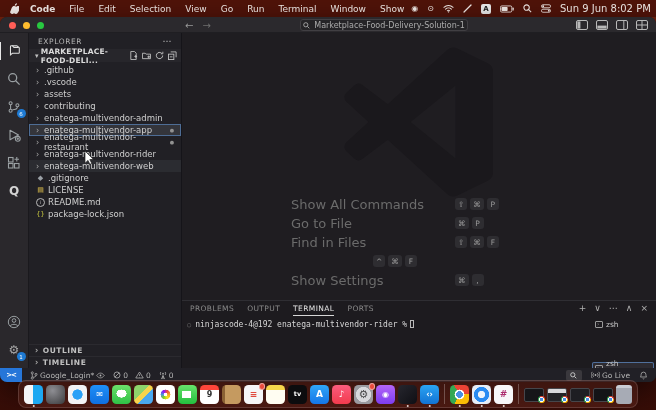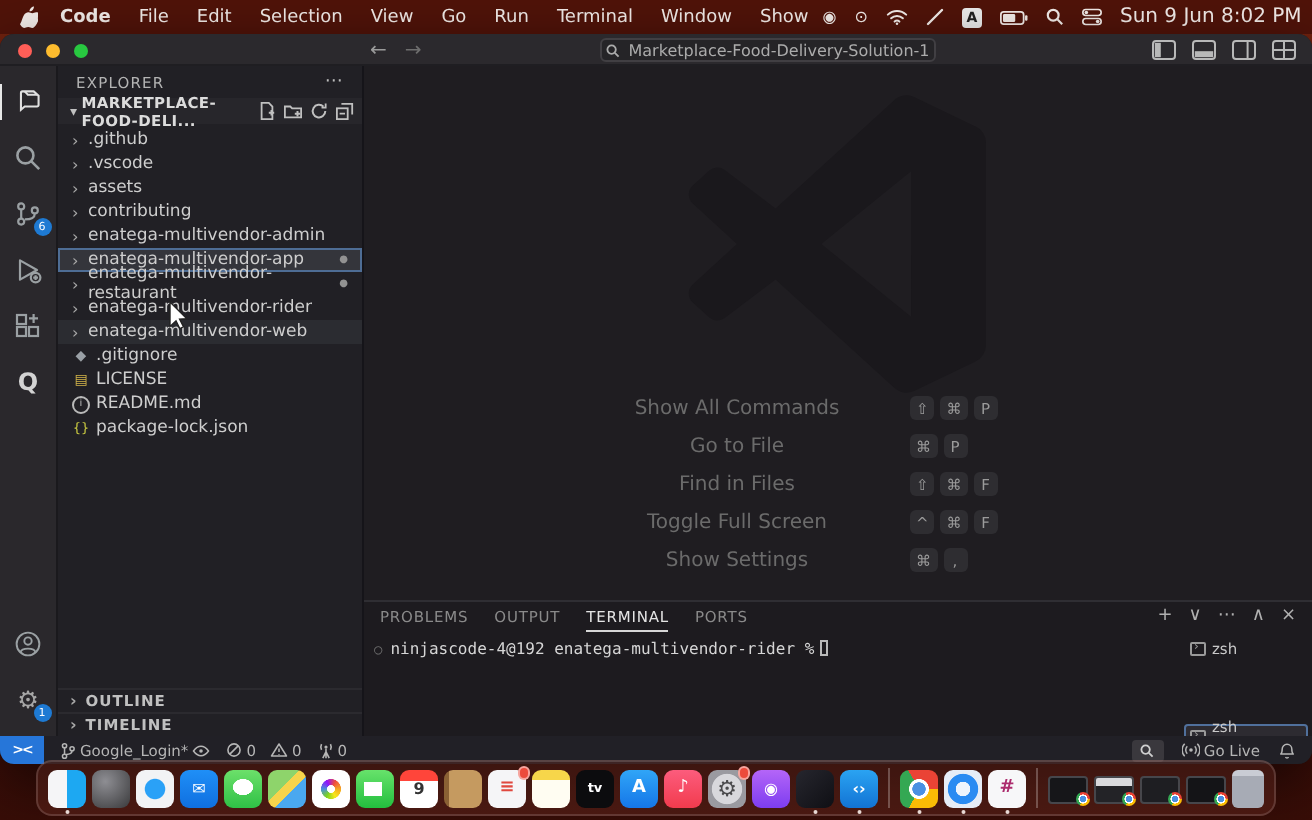--- a/index.html
+++ b/index.html
@@ -75,21 +75,21 @@
   .sec-row{height:12px;display:flex;align-items:center;border-top:1px solid #2b2a2f;padding:0 6px;
            font-size:7.5px;font-weight:bold;letter-spacing:.5px;color:#c0c0c0;}
   .sec-row .tw{font-size:8px;margin-right:4px;color:#a8a8a8;}
 
   
   .main{flex:1;display:flex;flex-direction:column;min-width:0;}
   .editor{position:relative;flex:1;background:#1f1d21;}
   .watermark{position:absolute;left:152px;top:14px;}
   .shortcuts{position:absolute;left:0;right:0;top:165px;display:flex;flex-direction:column;gap:7px;}
   .sc-row{display:flex;align-items:center;justify-content:center;height:12px;}
-  .sc-label{width:155px;text-align:center;margin-right:9px;color:#6b6b6b;font-size:10px;}
+  .sc-label{width:155px;text-align:left;margin-right:9px;color:#6b6b6b;font-size:13px;}
   .sc-keys{display:flex;gap:3px;width:92px;}
   .key{min-width:12px;padding:1.5px 3px;background:#2e2d31;border-radius:3px;color:#9b9b9b;
        font-size:7.5px;text-align:center;line-height:1.2;}
 
   
   .panel{height:68px;background:#1d1b1f;border-top:1px solid #2f2e33;display:flex;flex-direction:column;}
   .panel-head{height:15px;display:flex;align-items:center;padding:0 8px;}
   .ptab{font-size:7.5px;letter-spacing:.4px;color:#8a8a8a;margin-right:13px;height:15px;
         display:flex;align-items:center;}
   .ptab.active{color:#e4e4e4;border-bottom:1px solid #d7d7d7;}
@@ -438,21 +438,20 @@
             </div>
             <div class="sc-row">
               <span class="sc-label">Find in Files</span>
               <span class="sc-keys">
                 <span class="key">⇧</span>
                 <span class="key">⌘</span>
                 <span class="key">F</span>
               </span>
             </div>
             <div class="sc-row">
-              <span class="sc-label">Toggle Full Screen</span>
               <span class="sc-keys">
                 <span class="key">^</span>
                 <span class="key">⌘</span>
                 <span class="key">F</span>
               </span>
             </div>
             <div class="sc-row">
               <span class="sc-label">Show Settings</span>
               <span class="sc-keys">
                 <span class="key">⌘</span>

